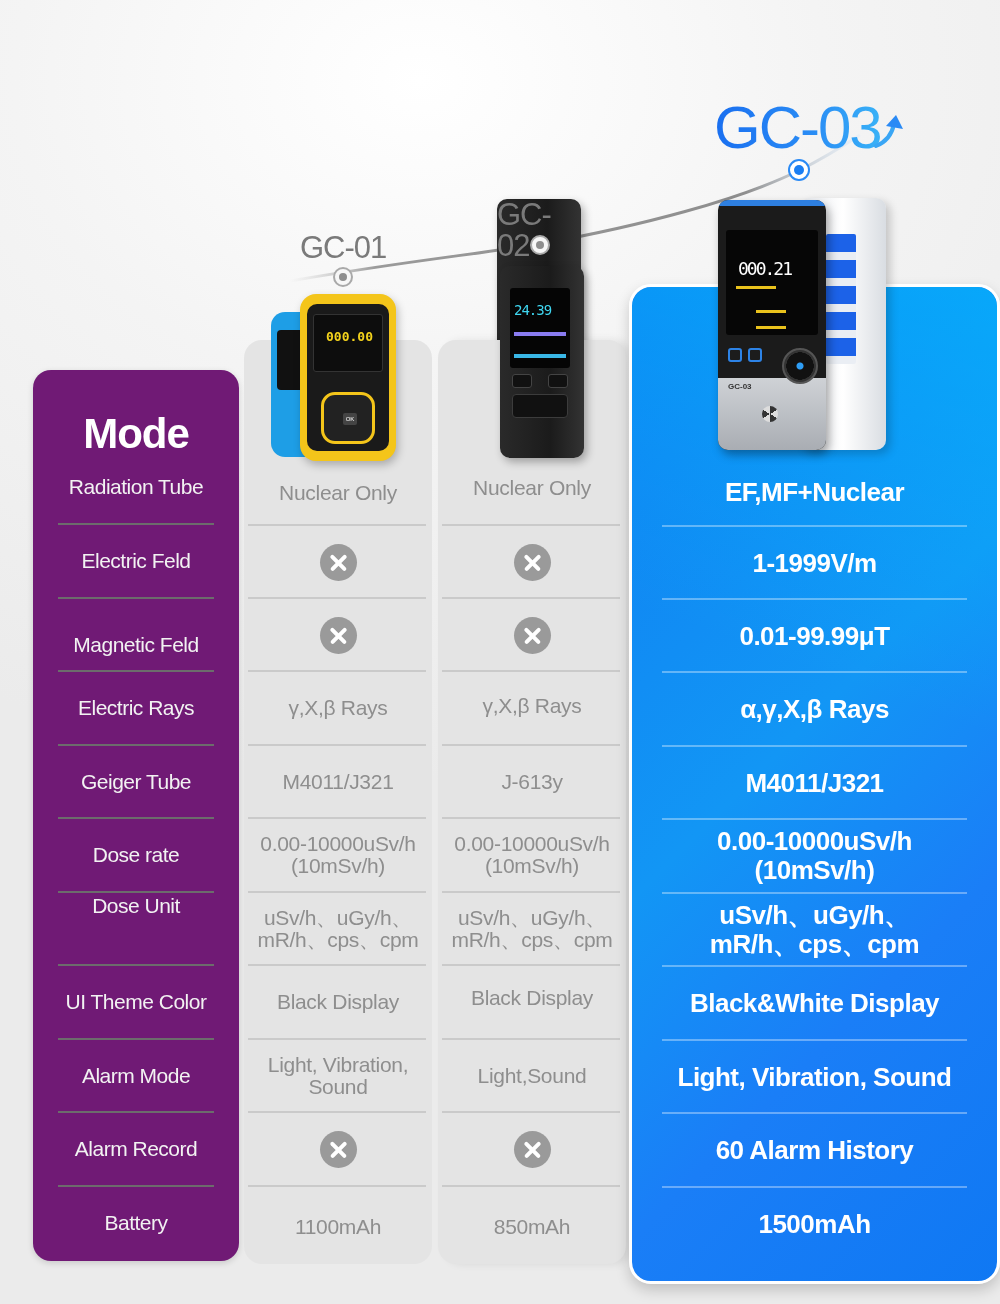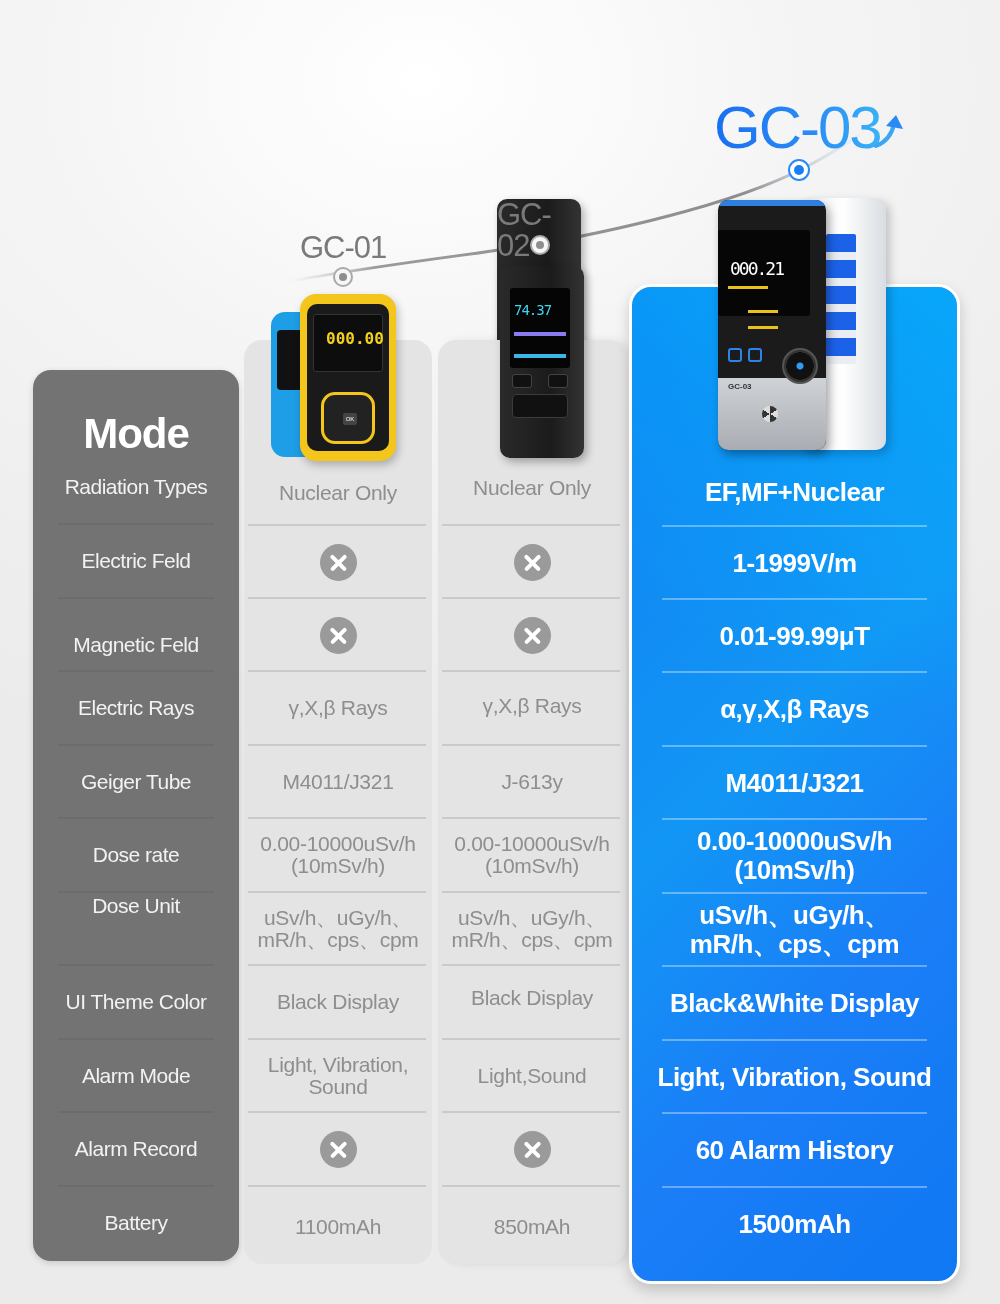--- a/index.html
+++ b/index.html
@@ -27,28 +27,28 @@
   .dot { position: absolute; border-radius: 50%; }
   .dot.grey { width: 20px; height: 20px; border: 2px solid #a9a9a9; background: #f7f7f7; }
   .dot.grey::after { content: ""; position: absolute; left: 4px; top: 4px; width: 8px; height: 8px; border-radius: 50%; background: #8e8e8e; }
   .dot.blue { width: 22px; height: 22px; border: 2px solid #2a8af5; background: #fff; }
   .dot.blue::after { content: ""; position: absolute; left: 4px; top: 4px; width: 10px; height: 10px; border-radius: 50%; background: #1a7ef3; }
 
   
   .col { position: absolute; border-radius: 18px; }
   .col-mode {
     left: 33px; top: 370px; width: 206px; height: 891px;
-    background: #737373; color: #fff;
+    background: #701a75; color: #fff;
     box-shadow: 0 2px 6px rgba(0,0,0,.15);
     padding-left: 42px;
   }
   .col-gc01 { left: 244px; top: 340px; width: 188px; height: 924px; background: #e4e4e4; }
   .col-gc02 { left: 438px; top: 340px; width: 188px; height: 924px; background: #e4e4e4; box-shadow: 6px 0 8px rgba(0,0,0,.08); }
   .col-gc03 {
-    left: 629px; top: 284px; width: 331px; height: 1000px;
+    left: 629px; top: 284px; width: 371px; height: 1000px;
     background: linear-gradient(135deg, #0f7ef2 0%, #1296f5 45%, #1a7ef7 70%, #0f78f3 100%);
     border: 3px solid #ffffff; border-radius: 22px;
     box-shadow: 0 6px 14px rgba(0,0,0,.18);
   }
   .col-gc03::before {
     content: ""; position: absolute; inset: 0; border-radius: 20px;
     background: linear-gradient(200deg, rgba(0,190,255,.55) 0%, rgba(0,190,255,0) 40%);
   }
 
   .mode-title {
@@ -83,37 +83,37 @@
   .x-icon::after { transform: rotate(-45deg); }
 
   
   .device { position: absolute; }
   
   .gc01-back { left: 271px; top: 312px; width: 70px; height: 145px; border-radius: 14px; background: #1e9ee6; }
   .gc01-back .scr { position: absolute; left: 6px; top: 18px; width: 58px; height: 60px; background: #111; border-radius: 4px; }
   .gc01-front { left: 300px; top: 294px; width: 96px; height: 167px; border-radius: 16px; background: #f4c51a; box-shadow: 2px 4px 8px rgba(0,0,0,.25); }
   .gc01-front .body { position: absolute; left: 7px; top: 10px; right: 7px; bottom: 10px; border-radius: 10px; background: #1a1a1a; }
   .gc01-front .scr { position: absolute; left: 6px; top: 10px; right: 6px; height: 58px; background: #0d0d0d; border: 1px solid #333; border-radius: 3px; }
-  .gc01-front .scr-num { position: absolute; left: 12px; top: 14px; color: #f3d21c; font-size: 16px; font-family: "DejaVu Sans Mono", monospace; font-weight: 700; }
+  .gc01-front .scr-num { position: absolute; left: 12px; top: 14px; color: #f3d21c; font-size: 13px; font-family: "DejaVu Sans Mono", monospace; font-weight: 700; }
   .gc01-front .pad { position: absolute; left: 14px; top: 88px; width: 54px; height: 52px; border: 3px solid #f4c51a; border-radius: 14px; background: #222; }
   .gc01-front .ok { position: absolute; left: 19px; top: 18px; width: 14px; height: 12px; background: #444; color: #fff; font-size: 6px; text-align: center; line-height: 12px; border-radius: 2px; }
   
   .gc02 { left: 500px; top: 266px; width: 84px; height: 192px; border-radius: 10px; background: linear-gradient(90deg, #2a2a2a, #1b1b1b 60%, #333); box-shadow: 3px 4px 8px rgba(0,0,0,.3); }
   .gc02 .scr { position: absolute; left: 10px; top: 22px; width: 60px; height: 80px; background: #050505; border-radius: 3px; }
   .gc02 .scr-num { position: absolute; left: 4px; top: 14px; color: #3fd6f0; font-size: 14px; font-family: "DejaVu Sans Mono", monospace; letter-spacing: -1px; }
   .gc02 .bar1 { position: absolute; left: 4px; top: 44px; width: 52px; height: 4px; background: #8a7cf0; }
   .gc02 .bar2 { position: absolute; left: 4px; top: 66px; width: 52px; height: 4px; background: #39b7e6; }
   .gc02 .btn { position: absolute; width: 20px; height: 14px; border-radius: 3px; background: #111; border: 1px solid #444; }
   .gc02 .btnrow { position: absolute; left: 12px; top: 128px; width: 56px; height: 24px; background: #111; border-radius: 4px; border: 1px solid #3c3c3c; }
   
   .gc03-back { left: 800px; top: 198px; width: 86px; height: 252px; border-radius: 10px; background: linear-gradient(90deg, #e6e9ee, #ffffff 50%, #d9dde2); box-shadow: 4px 4px 10px rgba(0,0,0,.2); }
   .gc03-back .win { position: absolute; left: 26px; top: 36px; width: 30px; height: 130px; background: repeating-linear-gradient(180deg, #1c62e8 0 18px, #eaeef4 18px 26px); border-radius: 2px; }
   .gc03-front { left: 718px; top: 200px; width: 108px; height: 250px; border-radius: 10px; background: #1b1b1b; box-shadow: 3px 5px 10px rgba(0,0,0,.35); overflow: hidden; }
   .gc03-front .topbar { position: absolute; left: 0; top: 0; width: 100%; height: 6px; background: #2e7fe0; }
-  .gc03-front .scr { position: absolute; left: 0; top: 30px; width: 92px; height: 86px; background: #060606; border-radius: 3px; }
+  .gc03-front .scr { position: absolute; left: 8px; top: 30px; width: 92px; height: 105px; background: #060606; border-radius: 3px; }
   .gc03-front .scr-num { position: absolute; left: 12px; top: 28px; color: #fff; font-size: 18px; font-family: "DejaVu Sans Mono", monospace; letter-spacing: -2px; }
   .gc03-front .ybar { position: absolute; left: 10px; height: 3px; background: #e9c21c; }
   .gc03-front .lower { position: absolute; left: 0; top: 178px; width: 100%; height: 72px; background: linear-gradient(180deg, #cfd2d6, #a9adb3); }
   .gc03-front .knob { position: absolute; left: 64px; top: 148px; width: 36px; height: 36px; border-radius: 50%; background: radial-gradient(circle, #2e9df5 0 3px, #111 4px 60%, #333 61%); border: 2px solid #555; }
   .gc03-front .sbtn { position: absolute; top: 148px; width: 14px; height: 14px; border: 2px solid #2d83e6; border-radius: 3px; background: #1c1c1c; }
   .gc03-front .label { position: absolute; left: 10px; top: 182px; color: #333; font-size: 8px; font-weight: 700; }
   .gc03-front .rad { position: absolute; left: 44px; top: 206px; width: 16px; height: 16px; border-radius: 50%; background: conic-gradient(#333 0 60deg, #ddd 60deg 120deg, #333 120deg 180deg, #ddd 180deg 240deg, #333 240deg 300deg, #ddd 300deg 360deg); }
 </style>
 </head>
 <body>
@@ -139,21 +139,21 @@
 </svg>
 
 <div class="dot grey" style="left:333px; top:267px;"></div>
 <div class="dot grey" style="left:530px; top:235px;"></div>
 <div class="dot blue" style="left:788px; top:159px;"></div>
 
 <div class="col col-mode">
   <div class="mode-title">Mode</div>
   <div class="rows" style="top:0">
     <div class="row" style="top:100px;height:34px">
-        <span class="mode-label">Radiation Types</span>
+        <span class="mode-label">Radiation Tube</span>
       </div>
     <div class="divider" style="top:153px"></div>
     <div class="row" style="top:155px;height:72px">
         <span class="mode-label">Electric Feld</span>
       </div>
     <div class="divider" style="top:227px"></div>
     <div class="row" style="top:229px;height:92px">
         <span class="mode-label">Magnetic Feld</span>
       </div>
     <div class="divider" style="top:300px"></div>
@@ -351,21 +351,21 @@
         <span class="scr-num">000.00</span>
       </div>
     <div class="pad">
         <div class="ok">OK</div>
       </div>
   </div>
 </div>
 
 <div class="device gc02">
   <div class="scr">
-    <span class="scr-num">74.37</span>
+    <span class="scr-num">24.39</span>
     <div class="bar1"></div>
       <div class="bar2"></div>
   </div>
   <div class="btn" style="left:12px;top:108px"></div>
   <div class="btn" style="left:48px;top:108px"></div>
   <div class="btnrow"></div>
 </div>
 
 <div class="device gc03-back">
     <div class="win"></div>

